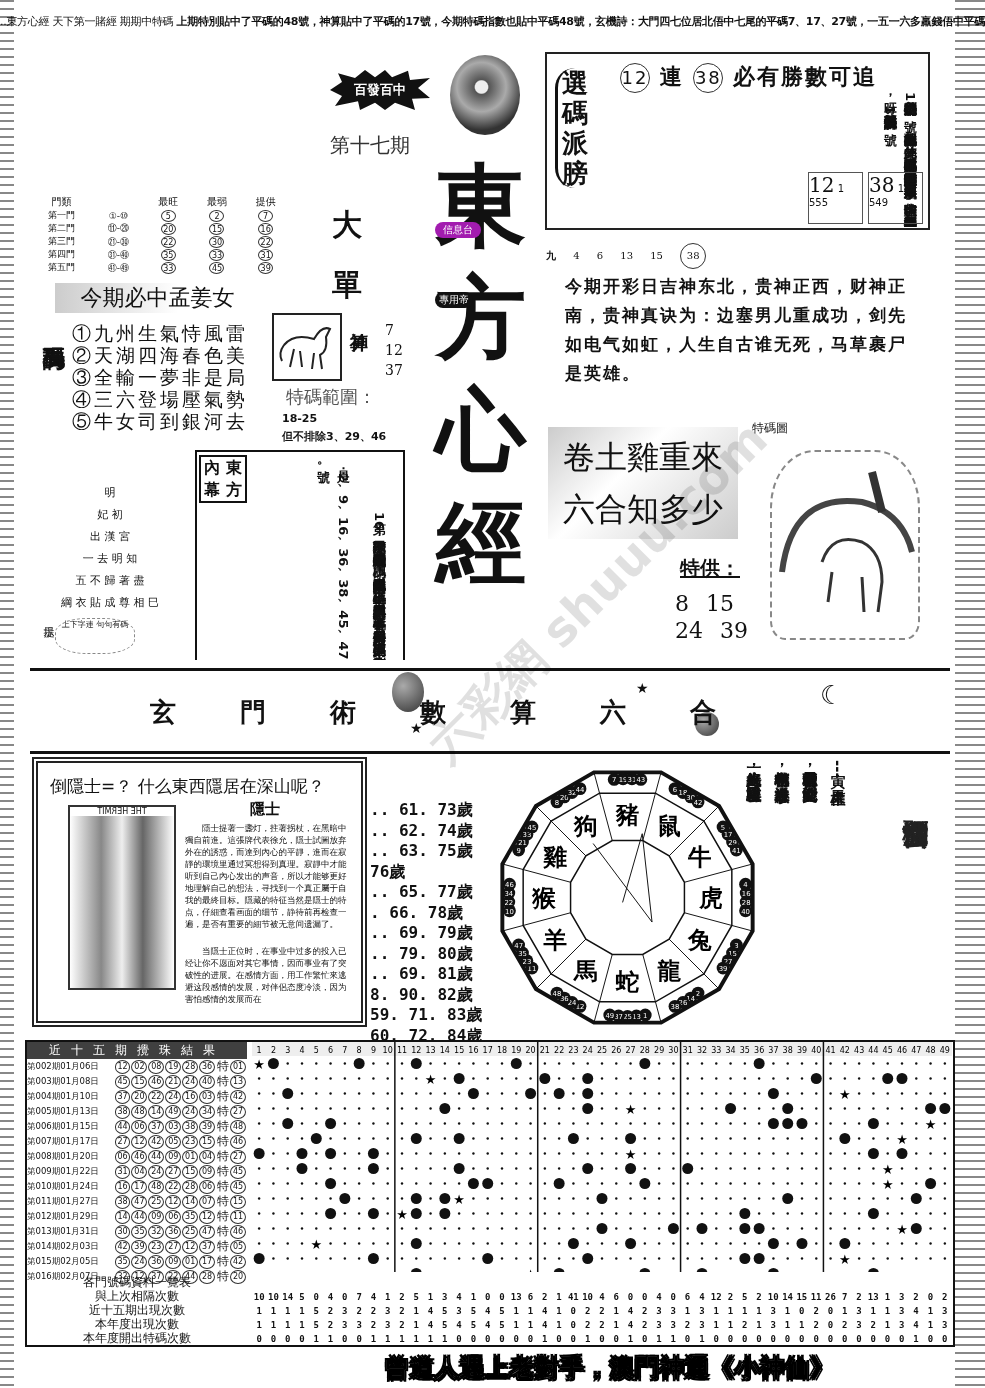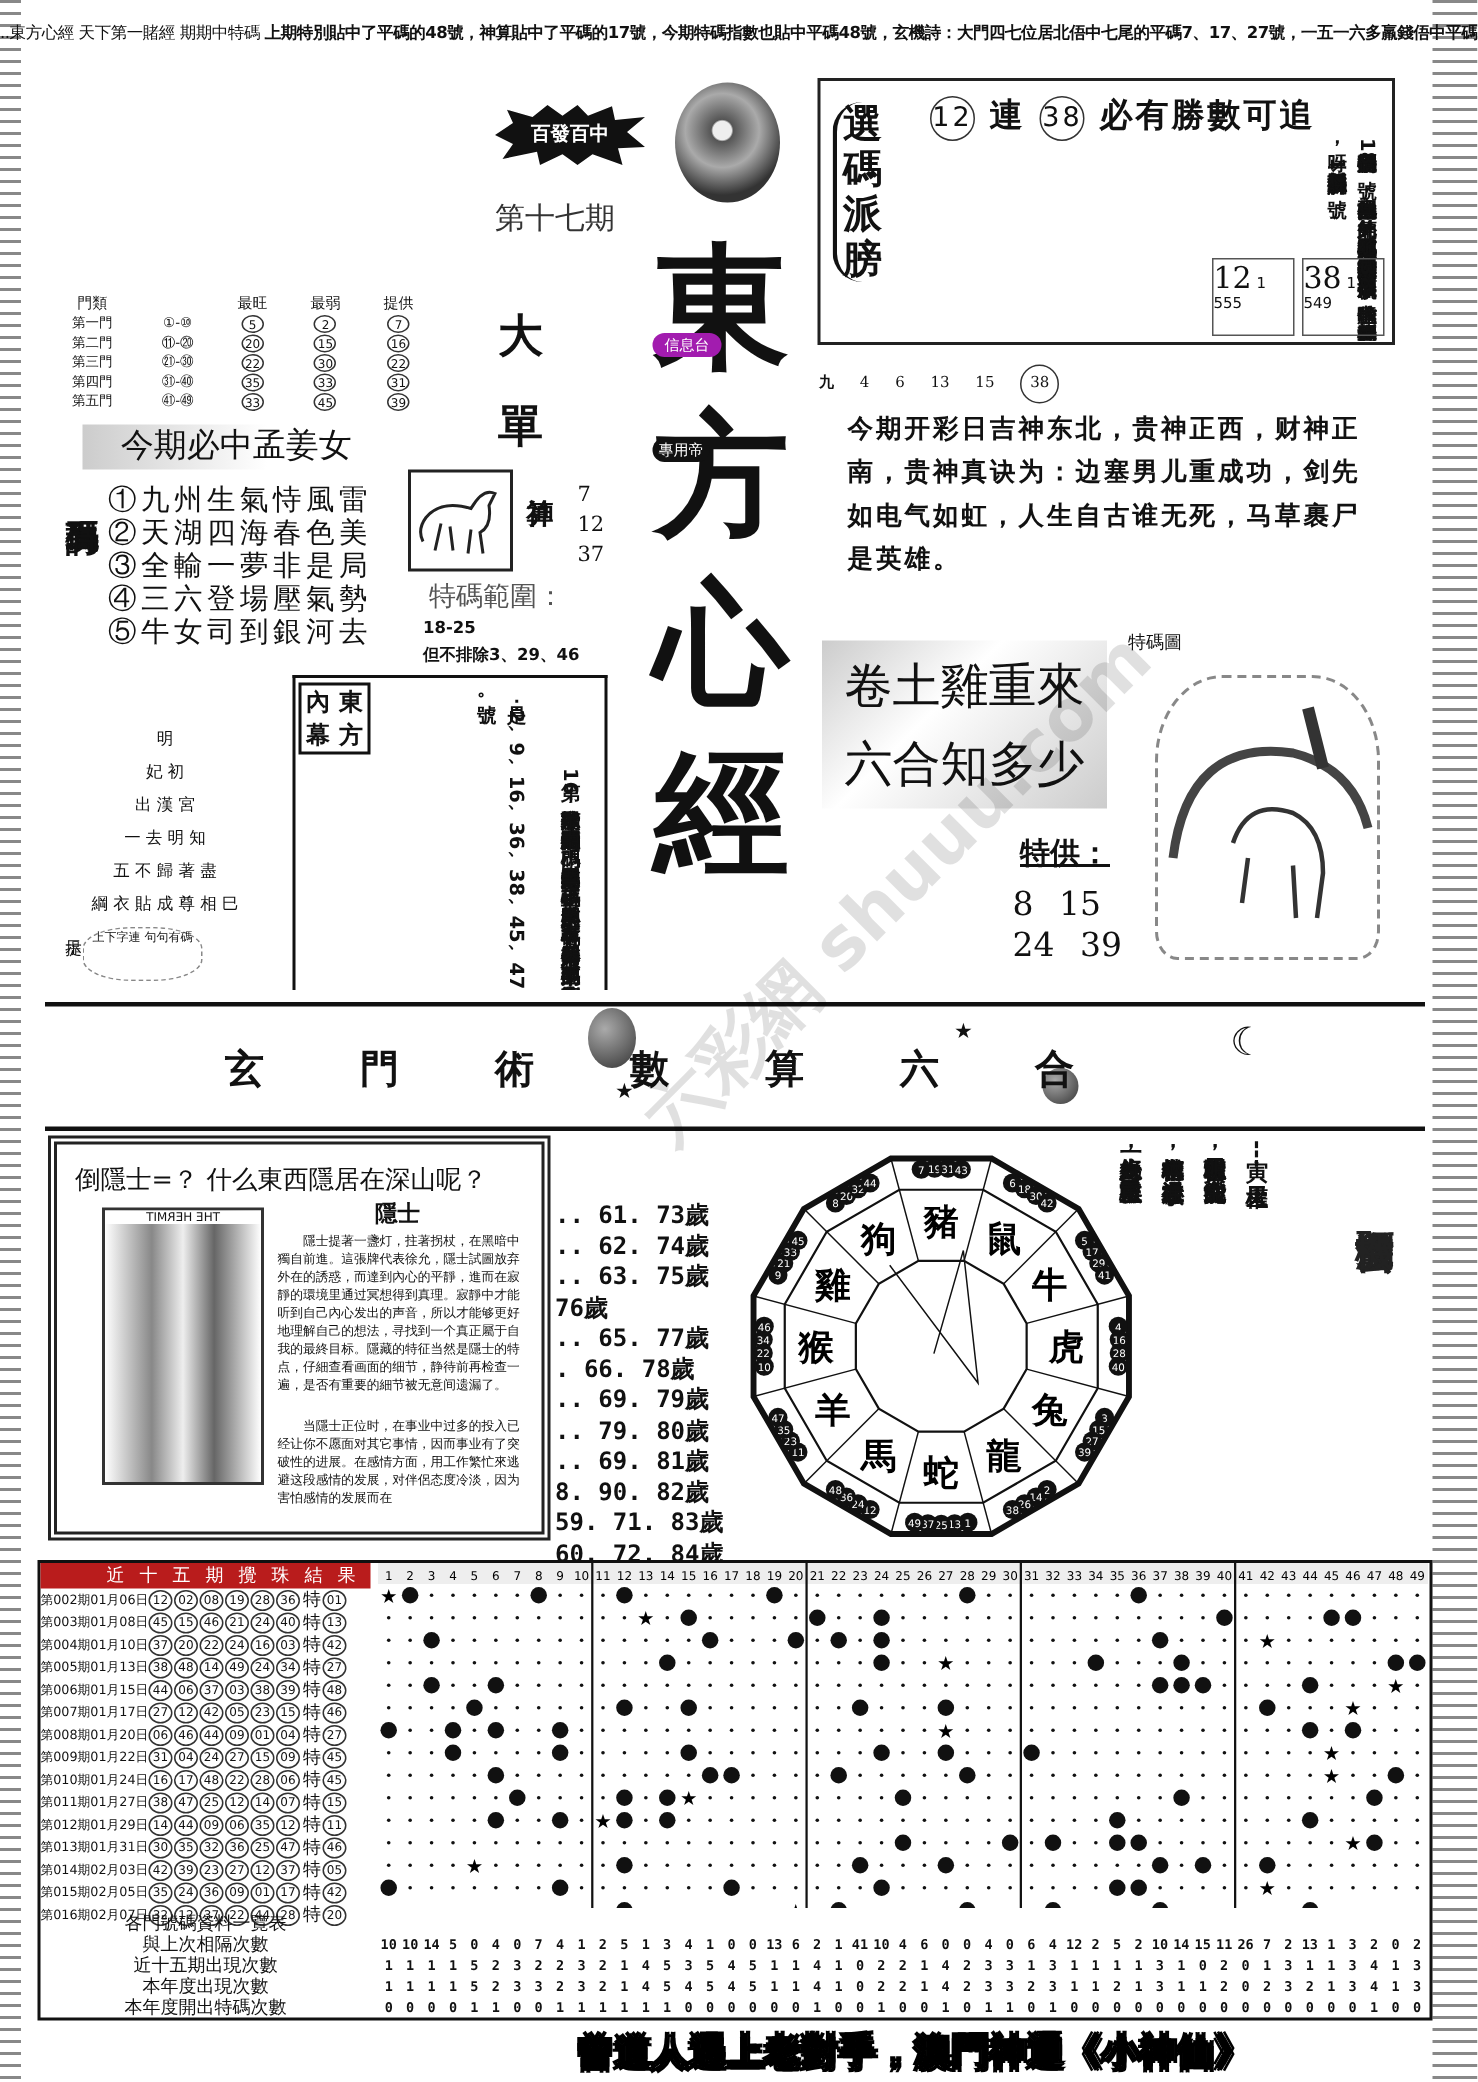--- a/index.html
+++ b/index.html
@@ -71,23 +71,23 @@
 #hermit-text2{left:185px;top:945px;width:165px;font-size:8.5px;line-height:12px;text-indent:2em}
 #ages{left:370px;top:800px;font-size:16px;font-weight:bold;line-height:20.5px;font-family:"DejaVu Sans Mono",monospace}
 
 #wheel{left:495px;top:765px;width:265px;height:265px}
 
 #palace-text{left:740px;top:760px;height:270px;font-size:15px;font-weight:bold;line-height:28px;writing-mode:vertical-rl}
 #palace-title{left:895px;top:800px;width:42px;font-size:26px;font-weight:bold;line-height:42px;writing-mode:vertical-rl;color:#222}
 
 #results{left:25px;top:1040px;width:930px;height:307px;border:2px solid #111}
 #res-left{left:27px;top:1042px;width:220px}
-#res-head{height:17px;background:#b91c1c;color:#fff;font-size:12px;letter-spacing:10px;text-align:right;line-height:17px}
+#res-head{height:17px;background:#404040;color:#fff;font-size:12px;letter-spacing:10px;text-align:center;line-height:17px}
 .res-row{height:15px;font-size:8.5px;white-space:nowrap;display:flex;align-items:center}
-.res-row .p{width:72px}
+.res-row .p{width:88px}
 .res-row .circ{width:16px;height:14px;line-height:12px;font-size:8px;margin-right:1px;border-radius:50%}
 .res-row .te{font-size:12px;margin:0 1px}
 #stat-labels{left:27px;top:1275px;width:220px;font-size:12px;line-height:14px;text-align:center}
 #grid{left:252px;top:1042px;width:700px;height:230px}
 #stat-grid{left:252px;top:1290px;width:700px;font-size:9px;font-weight:bold;font-family:"DejaVu Sans Mono",monospace}
 .stat-row{display:flex;height:14px;align-items:center}
 .stat-row span{width:14px;text-align:center}
 #footer{left:385px;top:1352px;font-size:24px;font-weight:bold;color:#fff;-webkit-text-stroke:1px #000;text-shadow:0 0 2px #000,2px 2px 0 #000,-2px -2px 0 #000,2px -2px 0 #000,-2px 2px 0 #000;letter-spacing:1px}
 .watermark{left:370px;top:560px;font-size:48px;color:rgba(0,0,0,0.12);transform:rotate(-45deg);font-weight:bold;white-space:nowrap}
 </style>

